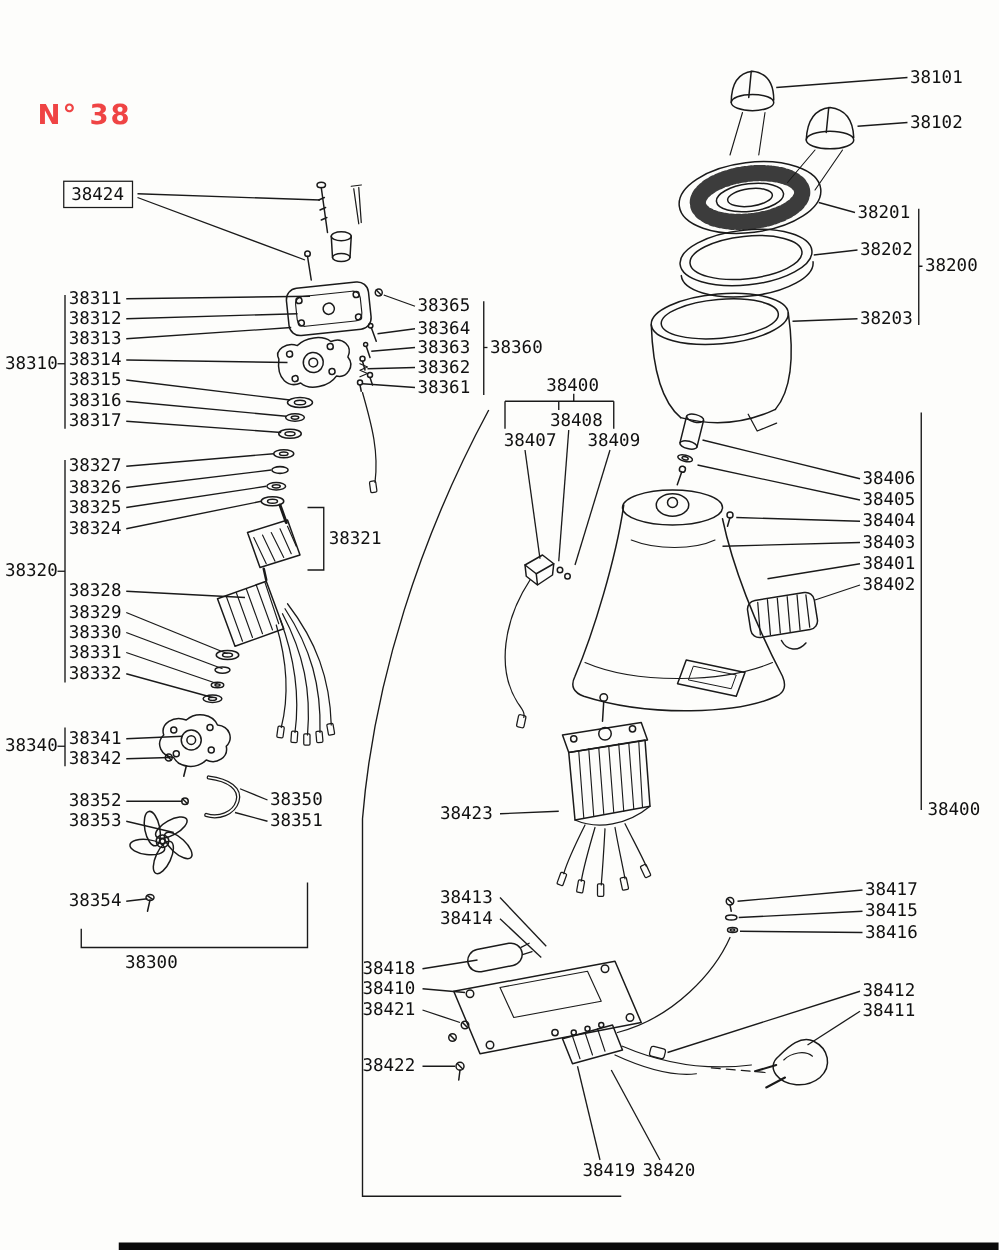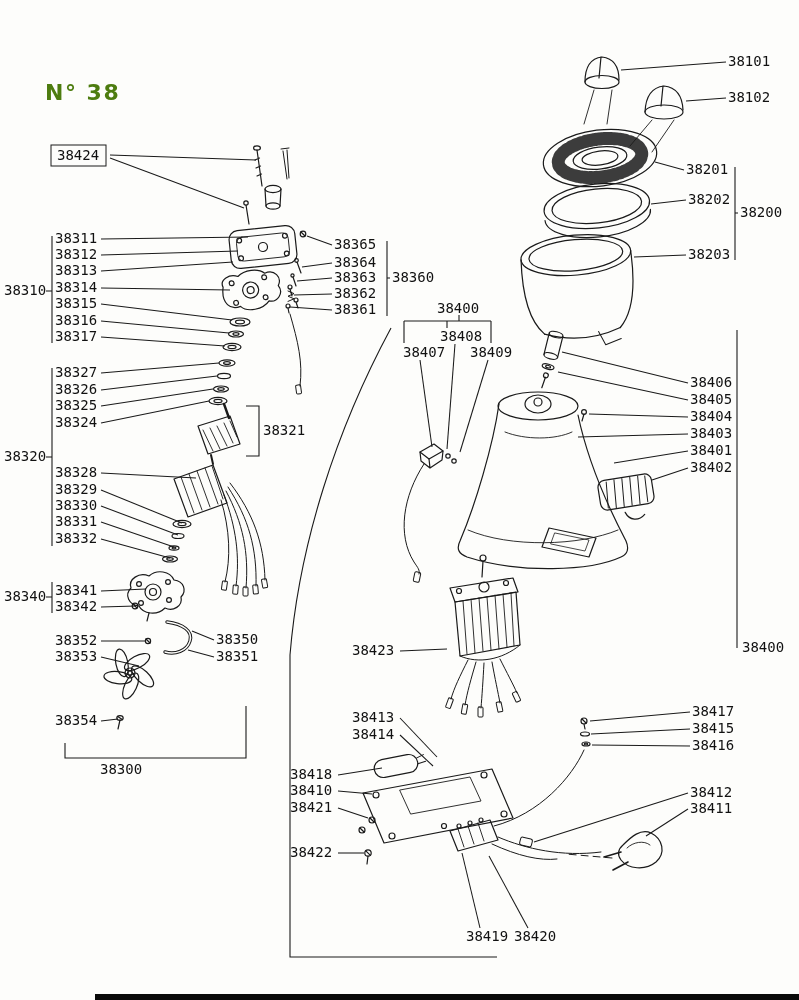--- a/index.html
+++ b/index.html
@@ -2,23 +2,23 @@
 <html><head>
 <meta charset="utf-8">
 <style>
   html,body{margin:0;padding:0;}
   body{
     width:799px;height:1000px;position:relative;overflow:hidden;
     background:#fdfdfb;
     font-family:"DejaVu Sans Mono",monospace;
   }
   .title{
-    position:absolute;left:45px;top:80px;
+    position:absolute;left:30px;top:80px;
     font:bold 22px "DejaVu Sans",sans-serif;
-    letter-spacing:1.5px;color:#4d7c0f;
+    letter-spacing:1.5px;color:#ef4444;
   }
   svg{position:absolute;left:0;top:0;}
   .part-label{
     font:14px "DejaVu Sans Mono",monospace;
     fill:#111;
   }
   #leader-layer polyline{stroke:#1a1a1a;stroke-width:1.05;fill:none;}
 </style>
 </head>
 <body>

